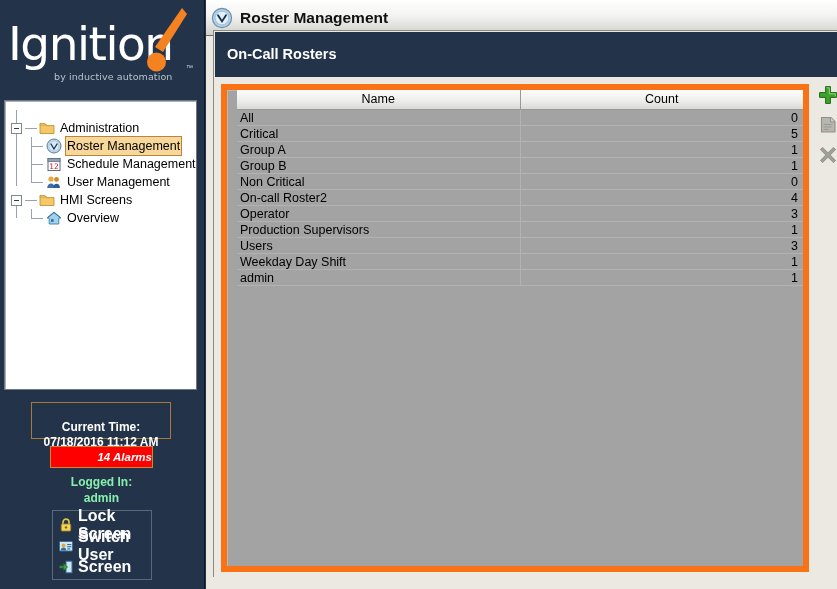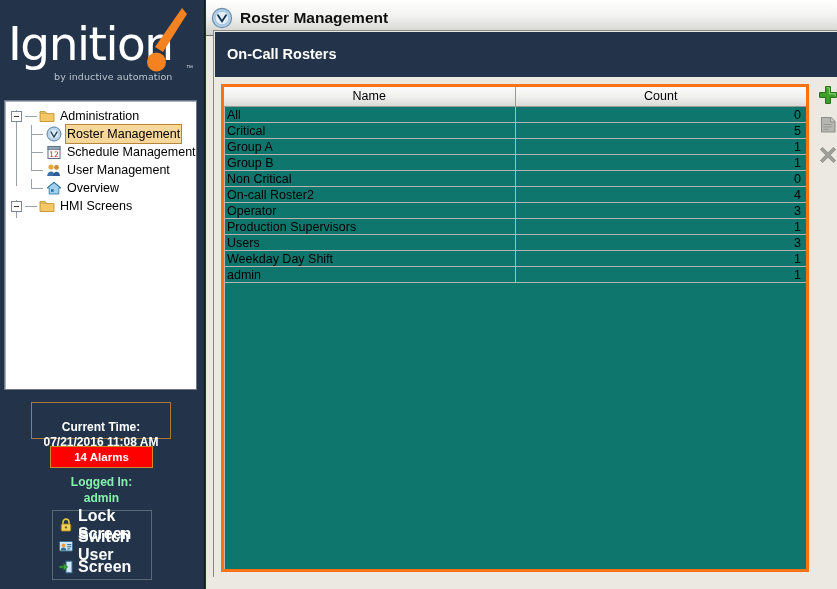--- a/index.html
+++ b/index.html
@@ -79,21 +79,21 @@
     left: 4px; top: 100px;
     width: 193px; height: 290px;
     background: #ffffff;
     border: 1px solid #6d7785;
     box-shadow: inset 1px 1px 0 #aab1ba;
     box-sizing: border-box;
     overflow: hidden;
   }
   .tree {
     position: relative;
-    padding: 6px 0 0 0;
+    padding: 18px 0 0 0;
     font-size: 12.5px;
     color: #000;
   }
   .tree-row {
     position: relative;
     height: 18px;
     line-height: 18px;
     white-space: nowrap;
     display: flex;
     align-items: center;
@@ -184,23 +184,24 @@
   .alarms-btn {
     position: absolute;
     left: 50px; top: 446px;
     width: 103px; height: 22px;
     background: #ff0000;
     border: 1px solid #c98a2e;
     box-sizing: border-box;
     color: #ffffff;
     font-size: 11.5px;
     font-weight: bold;
-    text-align: center;
+    text-align: right;
     line-height: 20px;
     cursor: pointer;
+    font-style: italic;
   }
   .logged-in {
     position: absolute;
     left: 0; top: 474px;
     width: 203px;
     text-align: center;
     color: #86efac;
     font-size: 12px;
     font-weight: bold;
     line-height: 16px;
@@ -278,25 +279,26 @@
     color: #ffffff;
     font-size: 14.5px;
     font-weight: bold;
     padding: 14px 0 0 12px;
   }
 
   .table-wrap {
     position: absolute;
     left: 7px; top: 53px;
     width: 588px; height: 488px;
-    background: #0f766e;
-    border: 3px solid #f97316;
+    background: #a3a3a3;
+    border: 6px solid #f97316;
     box-sizing: border-box;
     box-shadow: inset 1px 1px 0 #b9b9b4;
     overflow: hidden;
+    padding-left: 10px;
   }
   table.roster {
     width: 100%;
     border-collapse: collapse;
     font-size: 12.5px;
     table-layout: fixed;
   }
   table.roster th {
     height: 16px;
     background: linear-gradient(to bottom, #fcfcfc 0%, #eeeeec 55%, #d9d9d5 100%);
@@ -405,49 +407,49 @@
             <svg width="16" height="16" viewBox="0 0 16 16">
               <circle cx="5" cy="5" r="2.6" fill="#e5a93c"></circle>
               <path d="M1.2 14c0-3 1.8-4.6 3.8-4.6S8.8 11 8.8 14Z" fill="#3f6fa8"></path>
               <circle cx="10.5" cy="5.4" r="2.4" fill="#c98b2c"></circle>
               <path d="M7.2 14c0-2.8 1.6-4.3 3.4-4.3s3.4 1.5 3.4 4.3Z" fill="#2e5d96"></path>
             </svg>
           </div>
           <div class="t-label">User Management</div>
         </div>
 
+        <div class="tree-row level0">
+          <div class="handle"></div>
+          <div class="elbow"></div>
+          <div class="t-icon">
+            <svg width="16" height="16" viewBox="0 0 16 16">
+              <path d="M1 4h5l1.4 1.6H15V13.5H1Z" fill="#f5c765" stroke="#b98a2b" stroke-width="0.8"></path>
+              <path d="M1 3.5h5.2L7.4 5H1Z" fill="#f8d98b" stroke="#b98a2b" stroke-width="0.7"></path>
+            </svg>
+          </div>
+          <div class="t-label">HMI Screens</div>
+        </div>
+
         <div class="tree-row level1">
           <div class="tee last"></div>
           <div class="t-icon">
             <svg width="16" height="16" viewBox="0 0 16 16">
               <path d="M8 2 L15 8 H12.8 V14 H3.2 V8 H1 Z" fill="#9fd2ef" stroke="#3a7fa8" stroke-width="0.9"></path>
               <rect x="5" y="9.2" width="2.6" height="2.6" fill="#2f6f98"></rect>
               <path d="M2 7.4 L8 2.6 L14 7.4" fill="none" stroke="#2f6f98" stroke-width="1"></path>
             </svg>
           </div>
           <div class="t-label">Overview</div>
         </div>
-
-        <div class="tree-row level0">
-          <div class="handle"></div>
-          <div class="elbow"></div>
-          <div class="t-icon">
-            <svg width="16" height="16" viewBox="0 0 16 16">
-              <path d="M1 4h5l1.4 1.6H15V13.5H1Z" fill="#f5c765" stroke="#b98a2b" stroke-width="0.8"></path>
-              <path d="M1 3.5h5.2L7.4 5H1Z" fill="#f8d98b" stroke="#b98a2b" stroke-width="0.7"></path>
-            </svg>
-          </div>
-          <div class="t-label">HMI Screens</div>
-        </div>
       </div>
     </div>
 
     <div class="time-box">
       <div>Current Time:</div>
-      <div>07/21/2016 11:08 AM</div>
+      <div>07/18/2016 11:12 AM</div>
     </div>
 
     <div class="alarms-btn">14 Alarms</div>
 
     <div class="logged-in">
       <div>Logged In:</div>
       <div class="user">admin</div>
     </div>
 
     <div class="auth-box">

